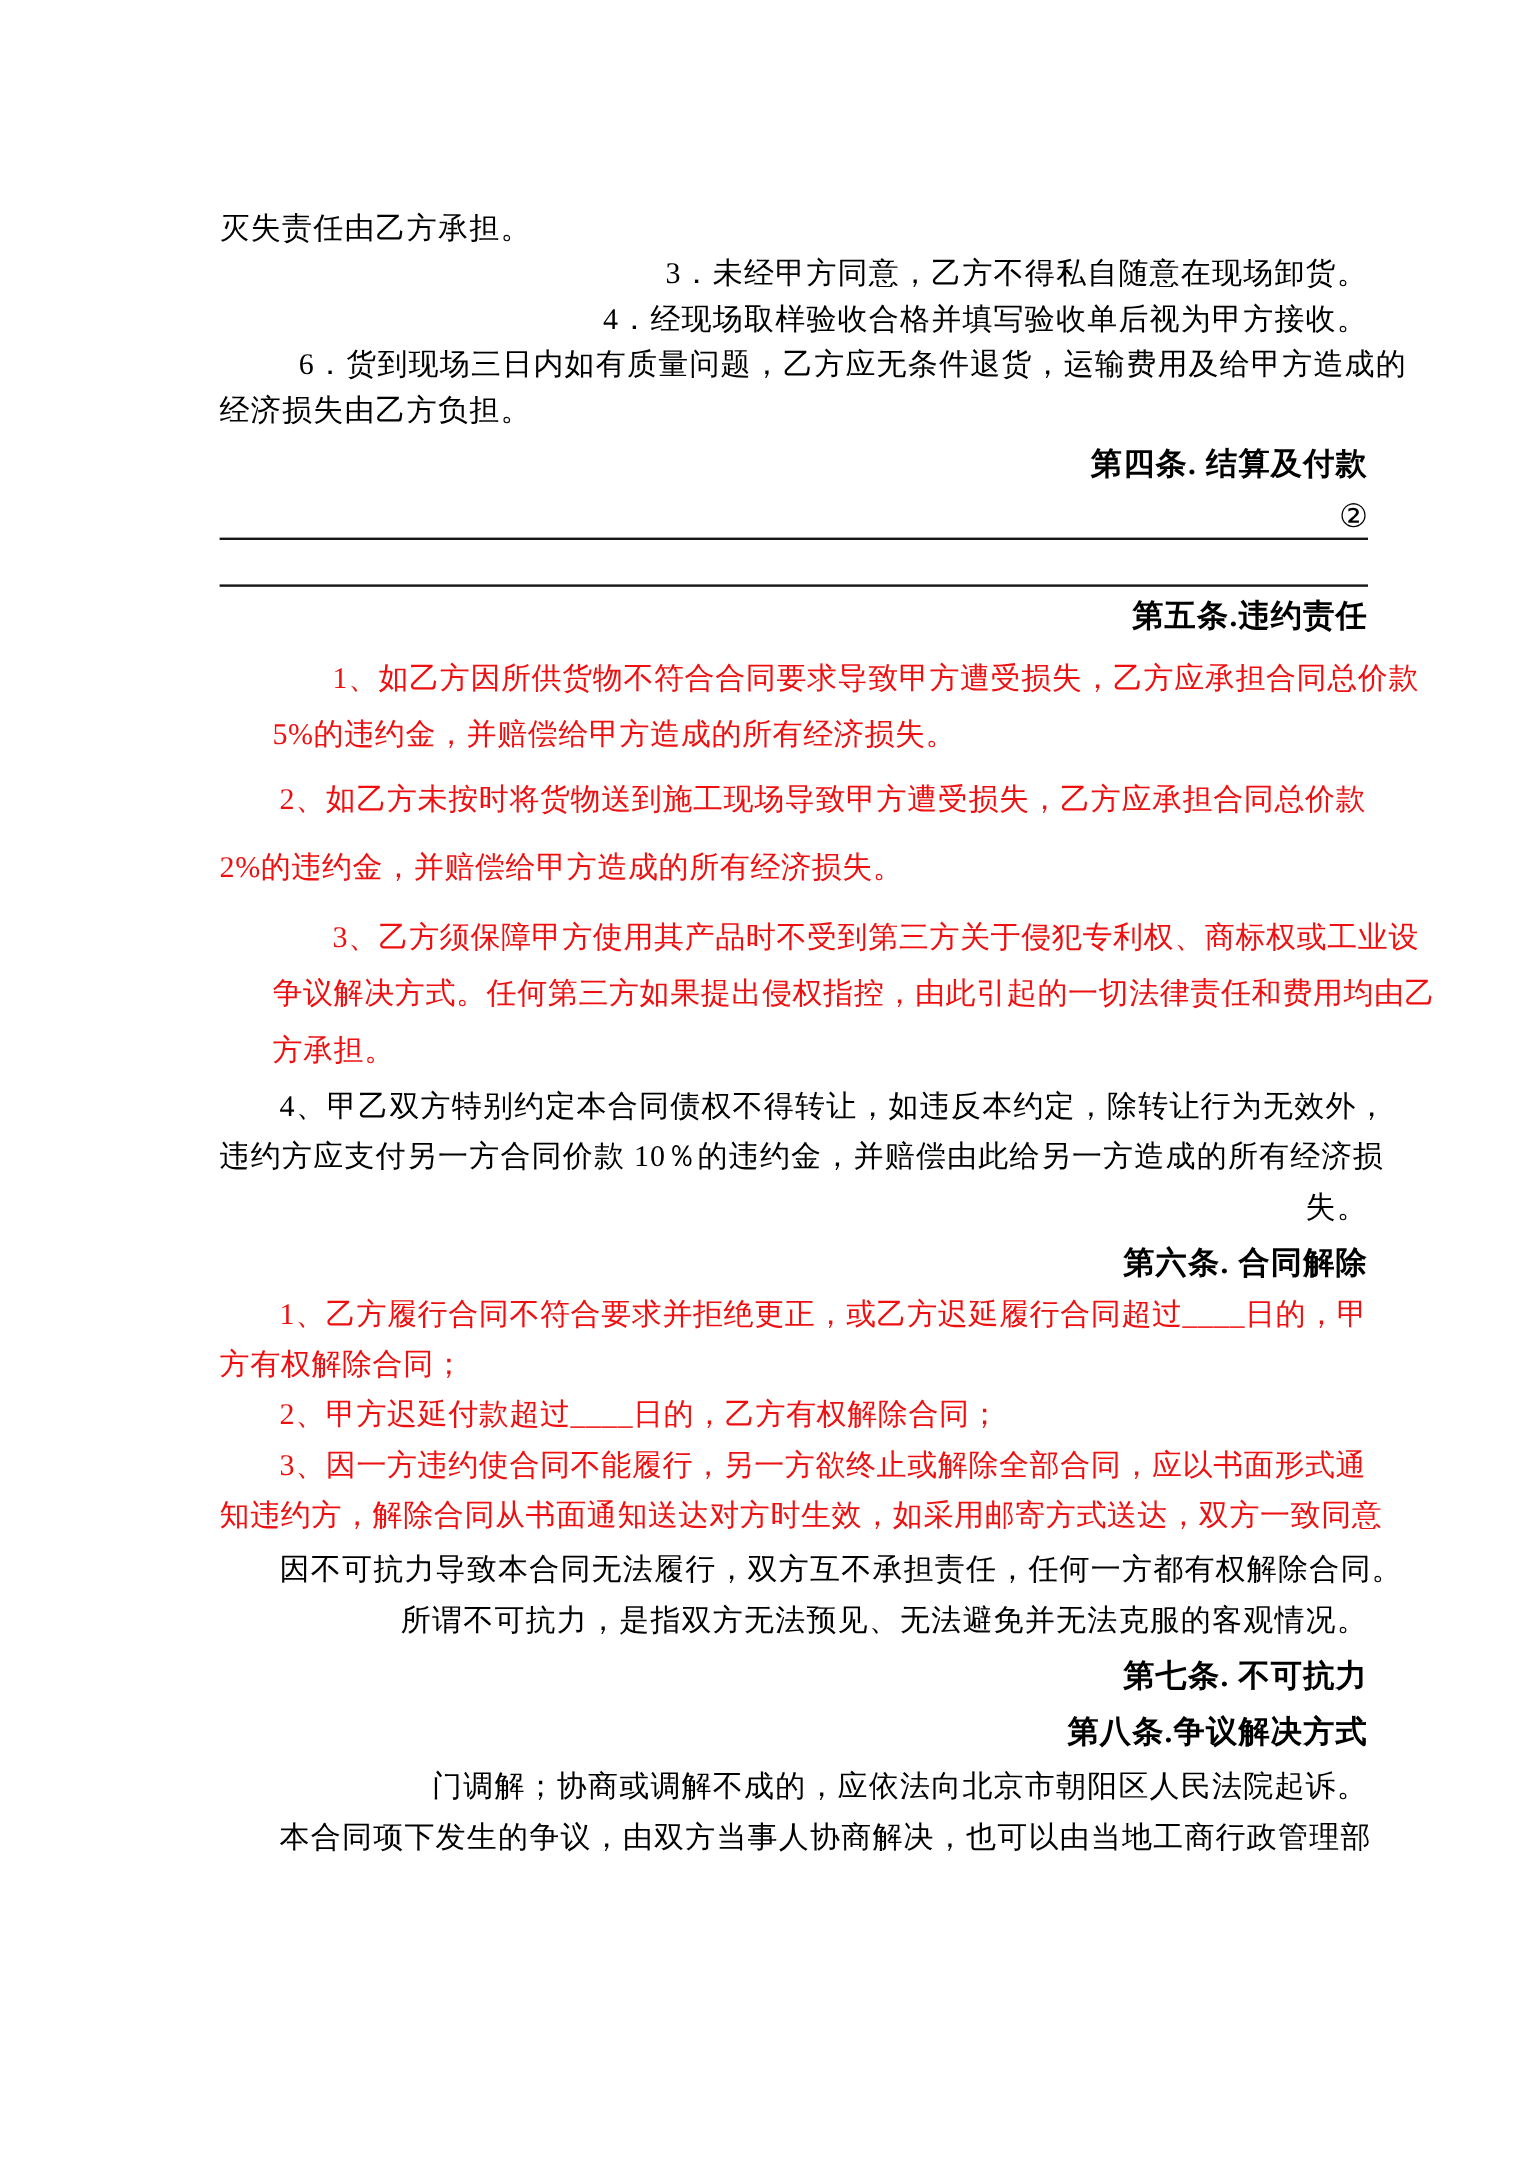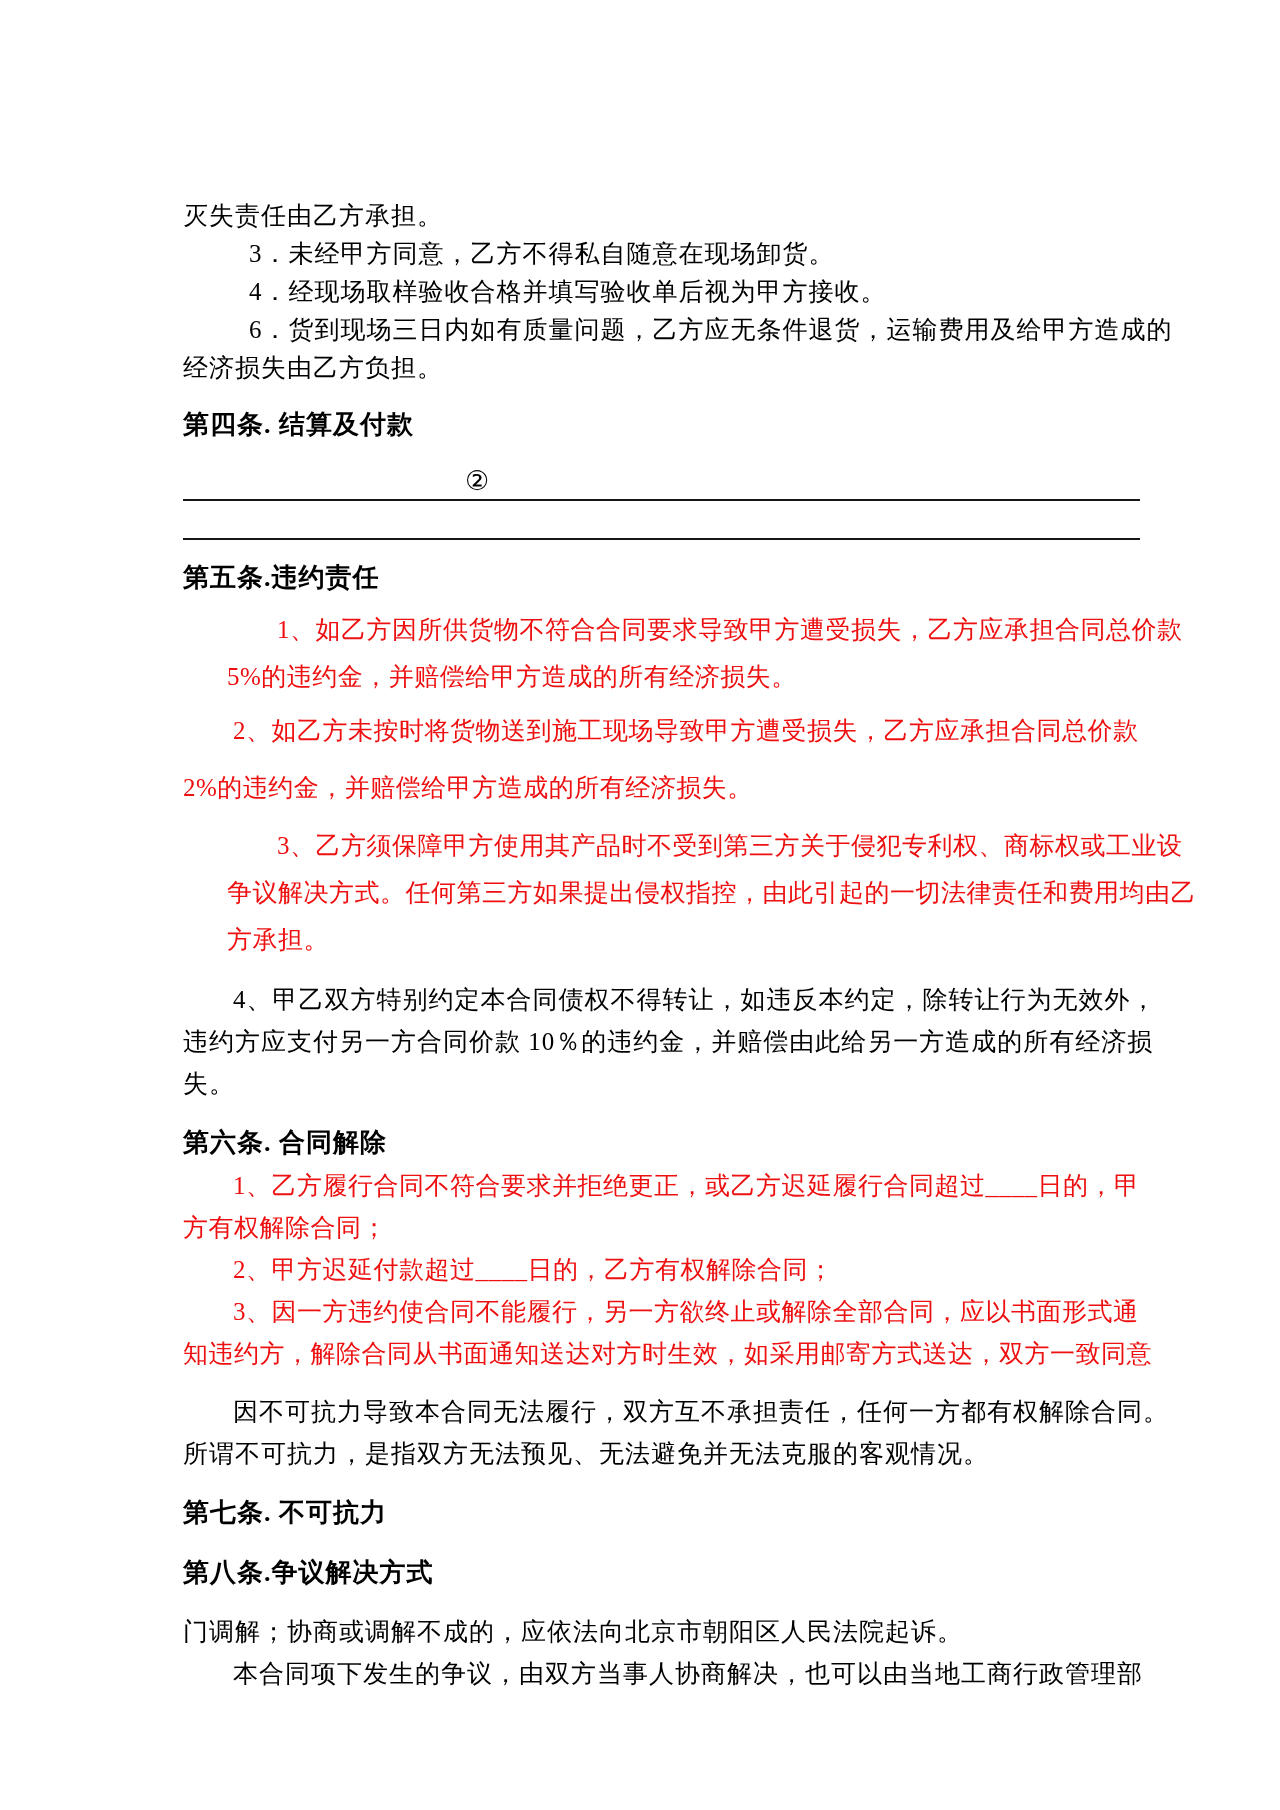--- a/index.html
+++ b/index.html
@@ -4,40 +4,40 @@
 <style>
   html,body{margin:0;padding:0;background:#ffffff;}
   .page{
     position:relative;
     width:1280px;height:1810px;
     background:#ffffff;
     overflow:hidden;
     font-family:"Liberation Serif","DejaVu Serif",serif;
     color:#000;
   }
-  .content{position:absolute;left:183px;top:197px;width:957px;}
+  .content{position:absolute;left:183px;top:172px;width:957px;}
   .block{margin:0;}
   .line{white-space:nowrap;font-size:25px;}
   
   .v-tight  .line{line-height:38px;}
   .v-normal .line{line-height:42px;}
   .v-mid    .line{line-height:47px;}
   .v-wide   .line{line-height:57px;}
   
   .heading{margin-top:4px;}
   .heading .line{line-height:44px;font-weight:bold;font-size:26px;letter-spacing:1px;}
   
   .c-red .line{color:var(--emphasis-red,#f00);letter-spacing:0.5px;}
   .c-black .line{letter-spacing:1px;}
-  .c-black.v-normal{margin-top:16px;}
+  .c-black.v-normal{margin-top:3px;text-align:right;}
   .v-mid{margin-top:6px;margin-left:44px;}
   .v-wide{margin-top:2px;}
   
   .indent{text-indent:50px;}
-  .v-tight .indent{text-indent:66px;}
+  .v-tight .indent{text-indent:66px;text-align:right;}
   
   .footnote{margin-top:18px;}
   .footnote .line{line-height:36px;font-size:27px;padding-left:282px;letter-spacing:0;}
   
   .rule{border-top:2px solid #161616;width:100%;height:0;}
   .spacer{height:37px;}
 </style>
 </head>
 <body>
 

